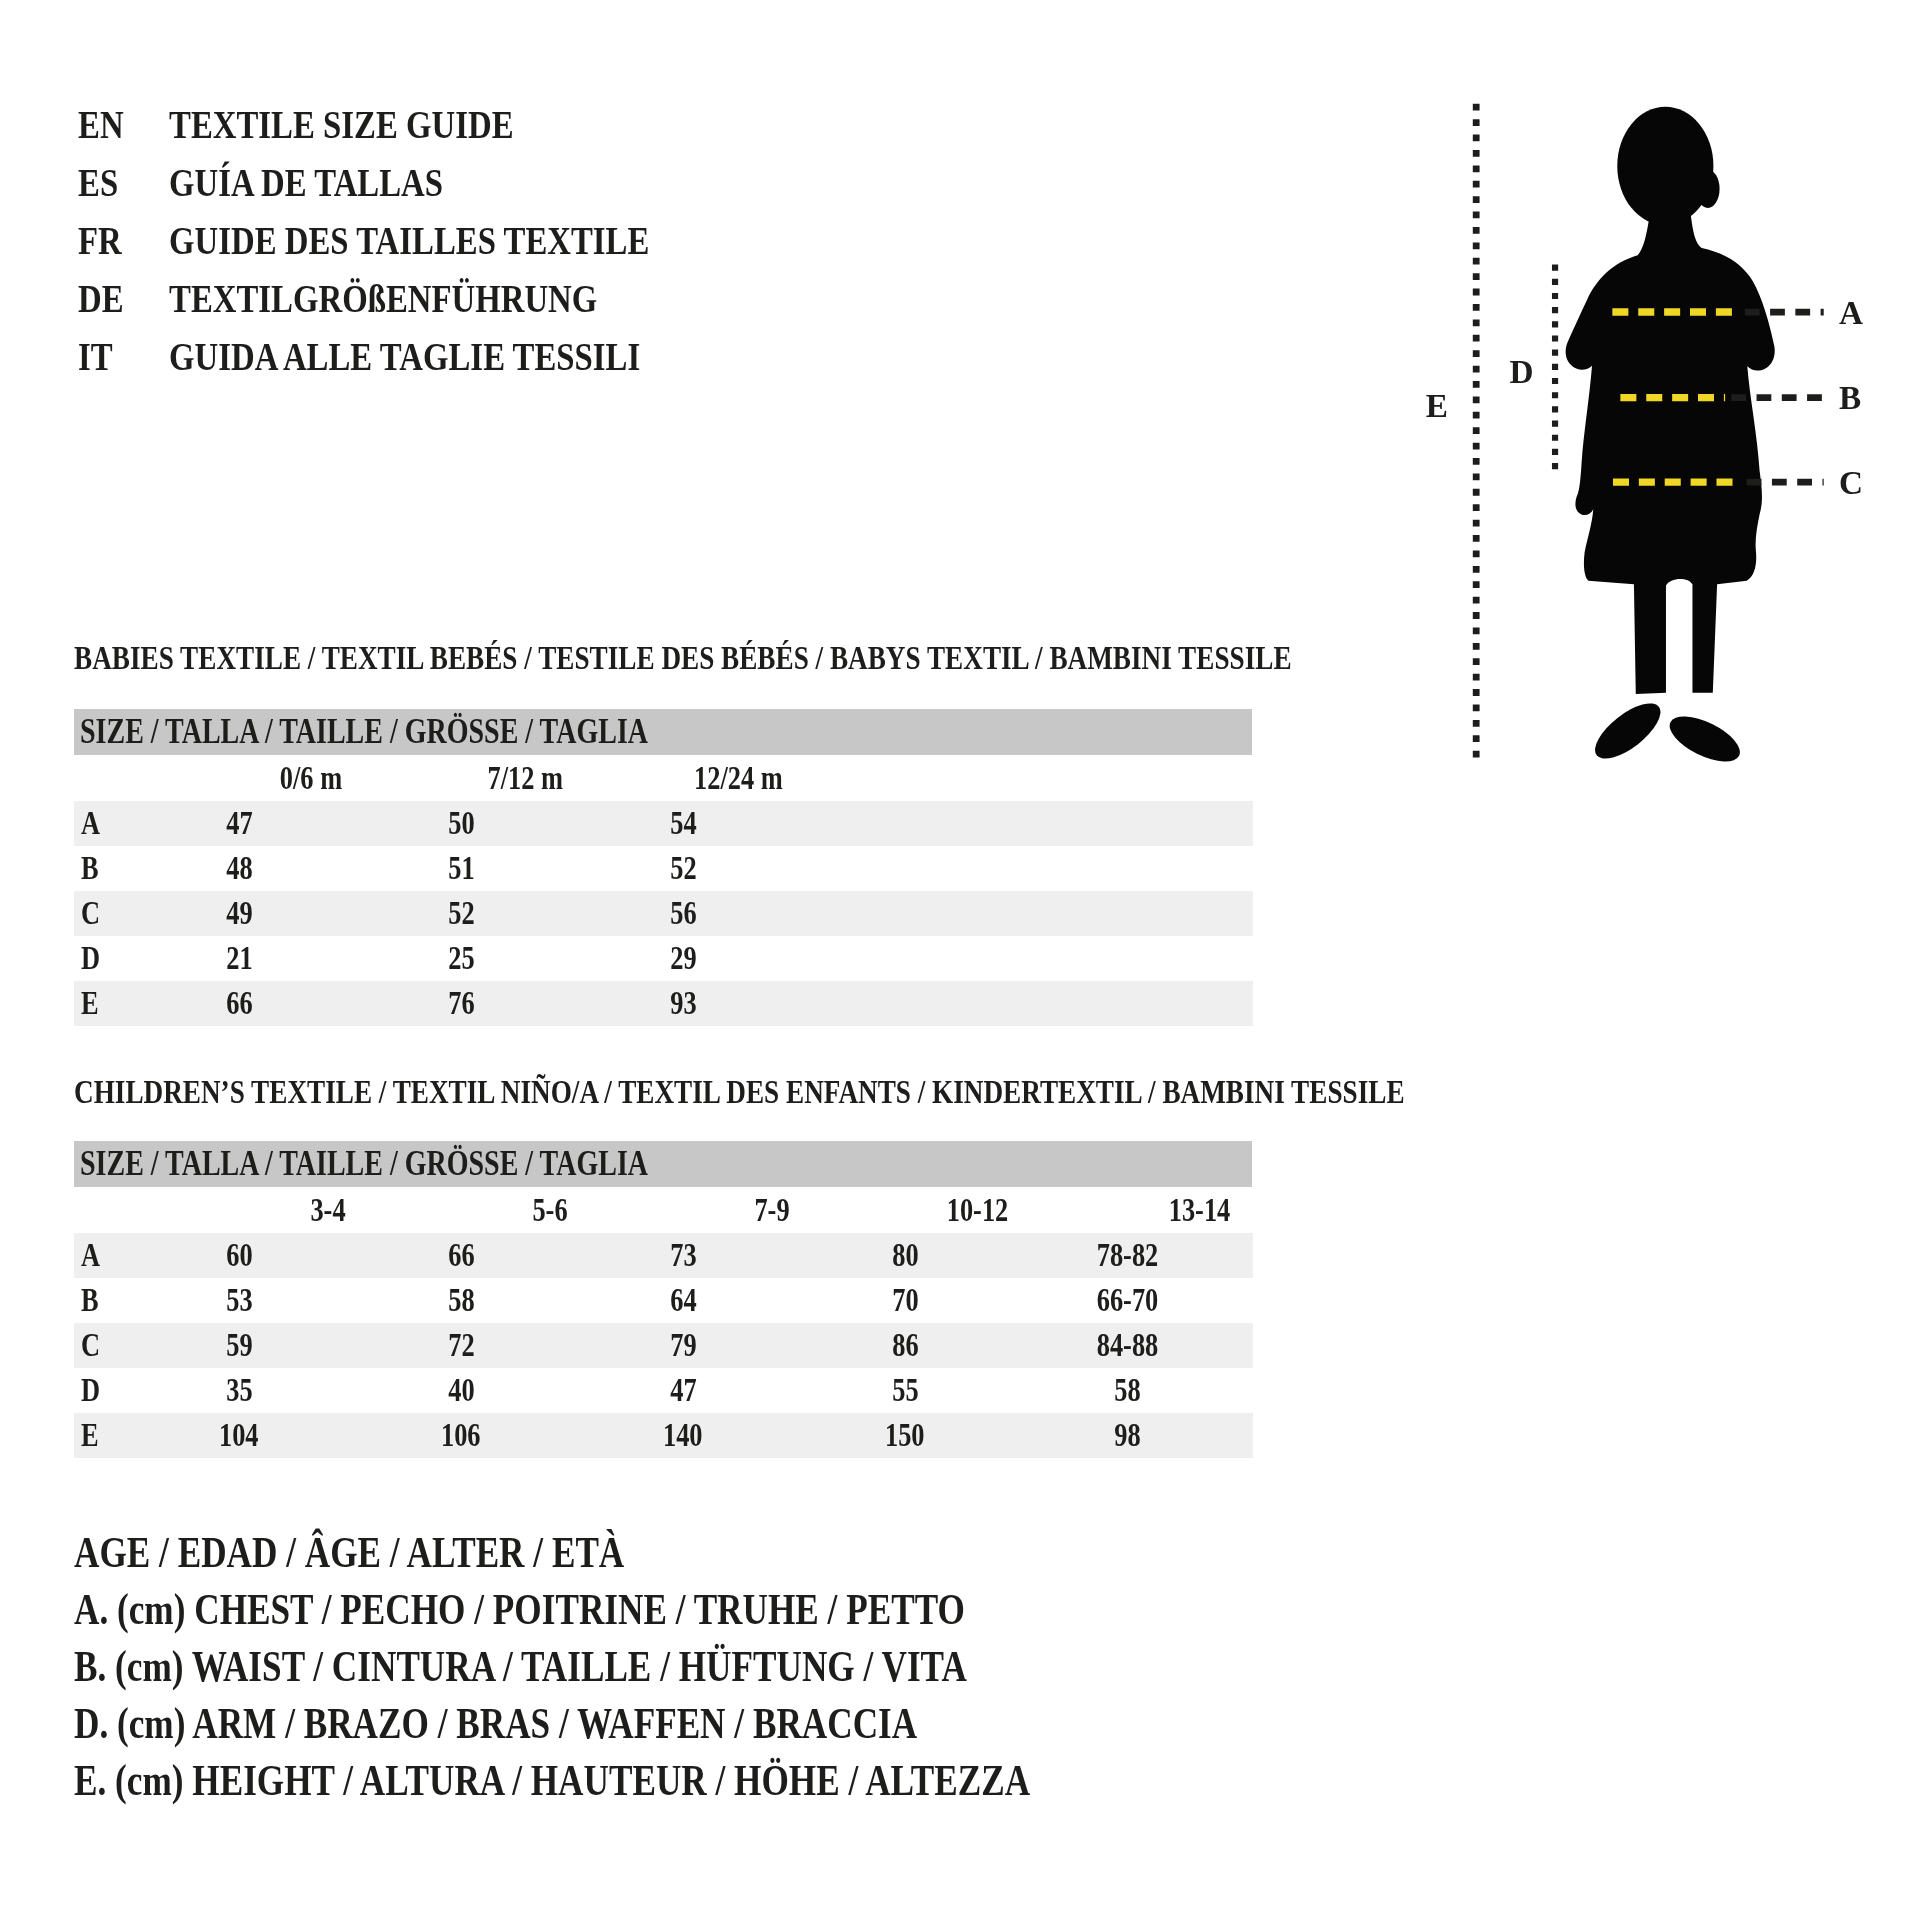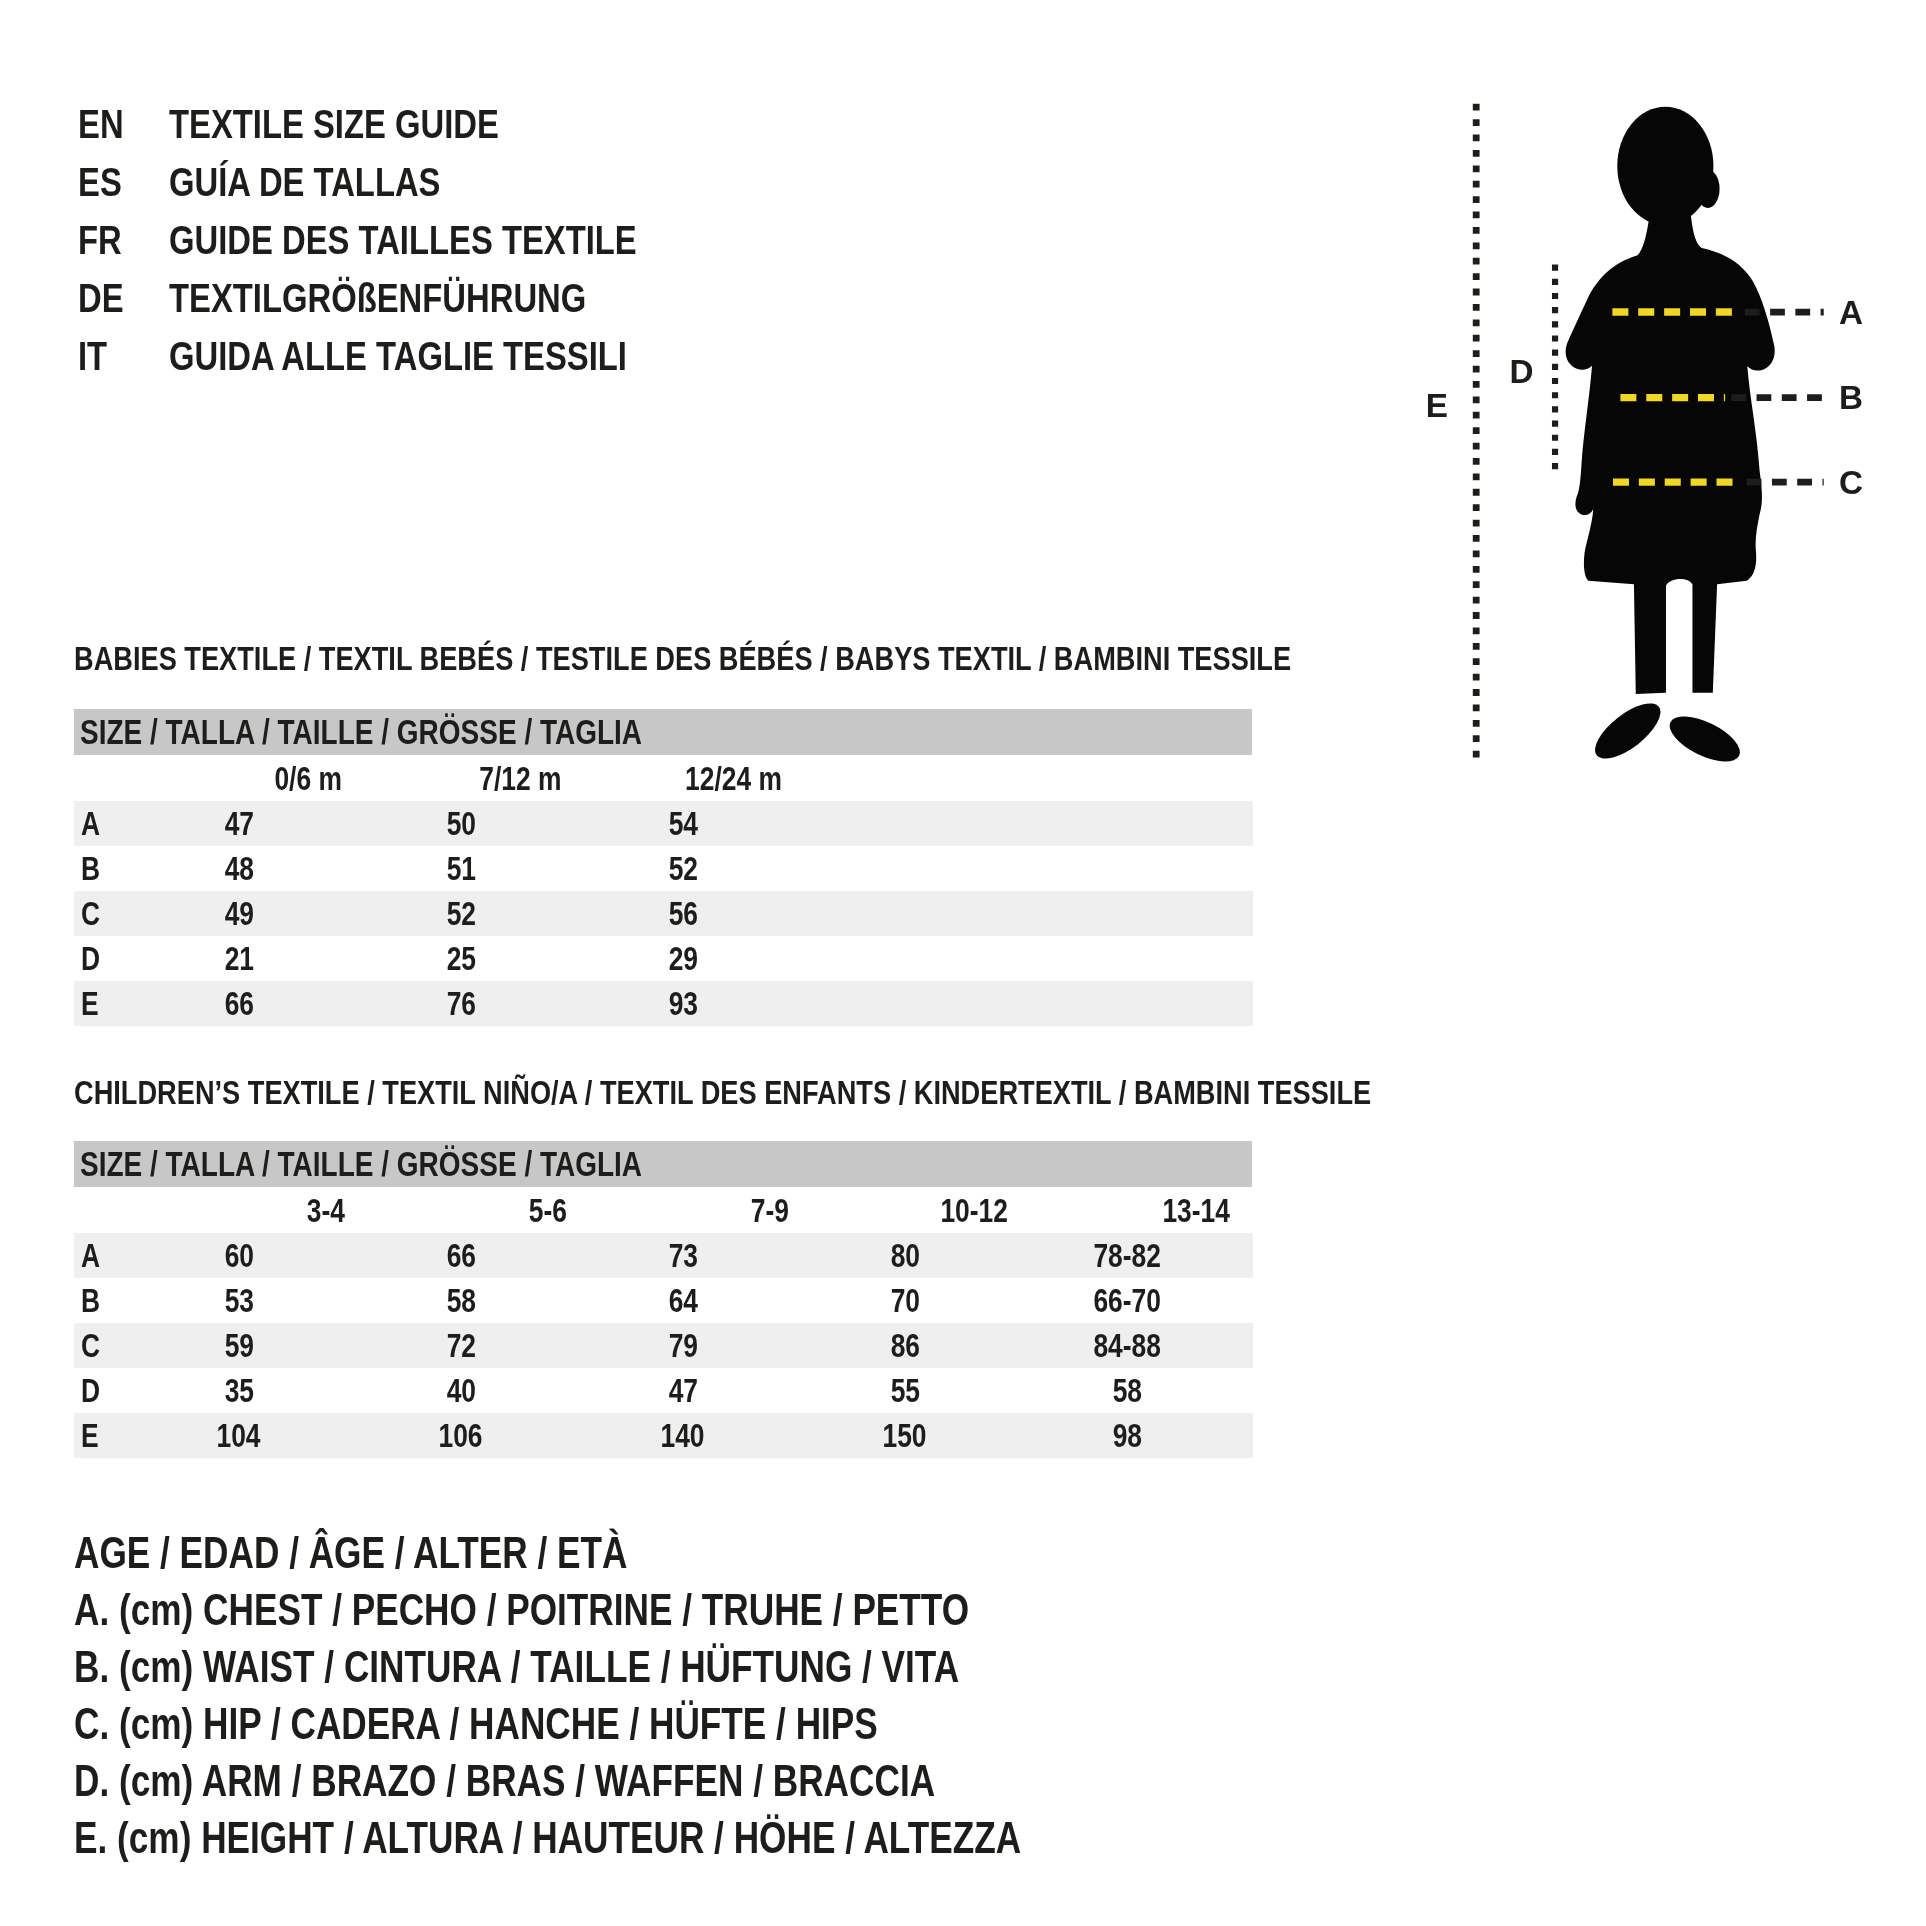--- a/index.html
+++ b/index.html
@@ -1,18 +1,18 @@
 <!DOCTYPE html>
 <html style="font-size:10px"><head>
 <meta charset="utf-8">
 <style>
   html,body{margin:0;padding:0;background:#fff;}
   .page{
     position:relative;width:1926px;height:1926px;background:#ffffff;overflow:hidden;
-    font-family:Liberation Sans, sans-serif;color:#1d1d1b;font-weight:700;
+    font-family:Liberation Serif, serif;color:#1d1d1b;font-weight:700;
   }
   
   .cx{display:inline-block;transform:scaleX(0.8);transform-origin:0 50%;white-space:nowrap;}
   .cxc{display:inline-block;transform:scaleX(0.8);transform-origin:50% 50%;white-space:nowrap;}
 
   
   .langs{position:absolute;left:78px;top:104px;}
   .lang-row{height:58px;display:flex;align-items:flex-start;font-size:41px;line-height:1;}
   .lang-code{width:91px;flex:0 0 91px;}
 
@@ -268,19 +268,18 @@
         <td></td>
       </tr>
     </tbody>
       </table>
   </div>
 
   <div class="legend">
     <div class="legend-line"><span class="cx">AGE / EDAD / ÂGE / ALTER / ETÀ</span></div>
     <div class="legend-line"><span class="cx">A. (cm) CHEST / PECHO / POITRINE / TRUHE / PETTO</span></div>
     <div class="legend-line"><span class="cx">B. (cm) WAIST / CINTURA / TAILLE / HÜFTUNG / VITA</span></div>
-    <div class="legend-line"><span class="cx">C. (cm) HIP / CADERA / HANCHE / HÜFTE / HIPS</span></div>
     <div class="legend-line"><span class="cx">D. (cm) ARM / BRAZO / BRAS / WAFFEN / BRACCIA</span></div>
     <div class="legend-line"><span class="cx">E. (cm) HEIGHT / ALTURA / HAUTEUR / HÖHE / ALTEZZA</span></div>
   </div>
 
 </div>
 
 
 </body></html>

